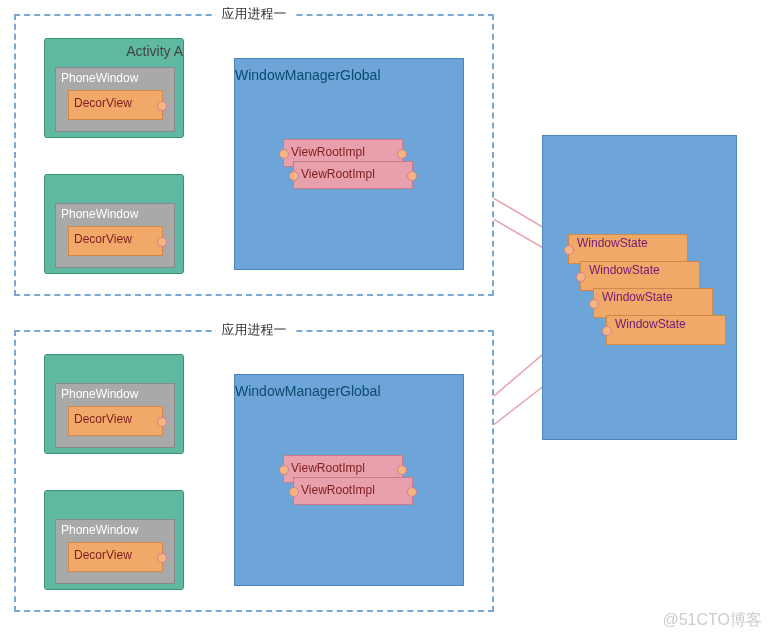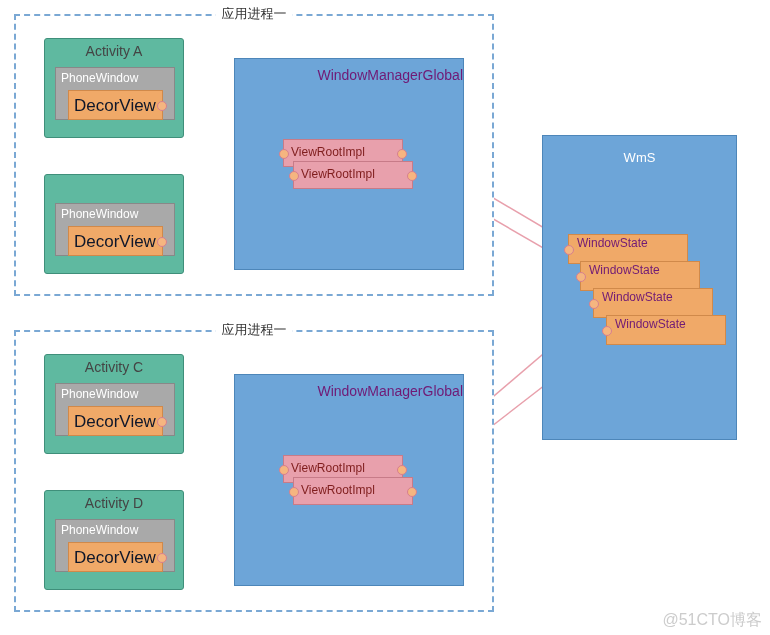--- a/index.html
+++ b/index.html
@@ -1,27 +1,27 @@
 <!DOCTYPE html>
 <html><head>
 <meta charset="utf-8">
 <style>
 *{box-sizing:border-box;margin:0;padding:0;font-family:Arial,sans-serif}
 body{width:770px;height:635px;position:relative;background:#fff}
 .process-box{position:absolute;border:2px dashed #7aa8d4;background:#fff}
 .process-label{text-align:left;font-size:13px;color:#333;margin-top:-1px;background:#fff;display:inline-block;position:absolute;left:50%;transform:translateX(-50%);top:-10px;padding:0 6px}
 .activity{position:absolute;width:140px;height:100px;background:#5fb9a0;border:1px solid #3f8f7a;border-radius:3px}
-.activity-title{text-align:center;color:#444;font-size:14px;padding:4px 0}
-.phone-window{position:absolute;left:10px;top:28px;width:120px;height:53px;background:#a9a9a9;border:1px solid #888}
+.activity-title{text-align:right;color:#444;font-size:14px;padding:4px 0}
+.phone-window{position:absolute;left:10px;top:28px;width:120px;height:65px;background:#a9a9a9;border:1px solid #888}
 .phone-window-label{color:#fff;font-size:12px;padding:3px 5px}
 .decor-view{position:absolute;left:12px;top:22px;width:95px;height:30px;background:#f0a968;border:1px solid #d0894a}
-.decor-view-label{color:#0f172a;font-size:17px;padding:5px}
+.decor-view-label{color:#7f1d1d;font-size:12px;padding:5px}
 .dot{position:absolute;width:10px;height:10px;background:#f5b580;border:1px solid #d67f8f;border-radius:50%}
 .wmg{position:absolute;width:230px;background:#6da5d8;border:1px solid #4d86b9}
-.wmg-title{text-align:right;color:#701a75;font-size:14px;padding:8px 0}
+.wmg-title{text-align:left;color:#0c4a6e;font-size:14px;padding:8px 0}
 .vri{position:absolute;width:120px;height:28px;background:#e8a0ac;border:1px solid #c77b88}
 .vri-label{color:#7f1d1d;font-size:12px;padding:5px 7px}
 .wms{position:absolute;width:195px;height:305px;background:#6da5d8;border:1px solid #4d86b9}
 .wms-title{text-align:center;color:#fff;font-size:13px;padding:14px 0}
 .ws{position:absolute;width:120px;height:30px;background:#f0a968;border:1px solid #d0894a}
 .ws-label{color:#701a75;font-size:12px;padding:1px 8px}
 svg.connector{position:absolute;left:0;top:0;width:770px;height:635px;pointer-events:none}
 svg.connector line{stroke:#e8a0ac;stroke-width:1.5}
 .watermark{position:absolute;right:8px;bottom:4px;color:#ccc;font-size:16px}
 </style>
@@ -71,31 +71,29 @@
       <div class="vri-label">ViewRootImpl</div>
       <div class="dot" style="left:-5px;top:9px"></div>
       <div class="dot" style="right:-5px;top:9px"></div>
     </div>
   </div>
 </div>
 
 <div class="process-box" style="left:14px;top:330px;width:480px;height:282px">
   <span class="process-label">应用进程一</span>
   <div class="activity" style="left:28px;top:22px">
-    <div class="activity-title">Activity C</div>
     <div class="phone-window">
       <div class="phone-window-label">PhoneWindow</div>
       <div class="decor-view">
         <div class="decor-view-label">DecorView</div>
         <div class="dot" style="right:-5px;top:10px"></div>
       </div>
     </div>
   </div>
   <div class="activity" style="left:28px;top:158px">
-    <div class="activity-title">Activity D</div>
     <div class="phone-window">
       <div class="phone-window-label">PhoneWindow</div>
       <div class="decor-view">
         <div class="decor-view-label">DecorView</div>
         <div class="dot" style="right:-5px;top:10px"></div>
       </div>
     </div>
   </div>
   <div class="wmg" style="left:218px;top:42px;height:212px">
     <div class="wmg-title">WindowManagerGlobal</div>
@@ -106,21 +104,20 @@
     </div>
     <div class="vri" style="left:58px;top:102px">
       <div class="vri-label">ViewRootImpl</div>
       <div class="dot" style="left:-5px;top:9px"></div>
       <div class="dot" style="right:-5px;top:9px"></div>
     </div>
   </div>
 </div>
 
 <div class="wms" style="left:542px;top:135px">
-  <div class="wms-title">WmS</div>
   <div class="ws" style="left:25px;top:98px">
     <div class="ws-label">WindowState</div>
     <div class="dot" style="left:-5px;top:10px"></div>
   </div>
   <div class="ws" style="left:37px;top:125px">
     <div class="ws-label">WindowState</div>
     <div class="dot" style="left:-5px;top:10px"></div>
   </div>
   <div class="ws" style="left:50px;top:152px">
     <div class="ws-label">WindowState</div>

